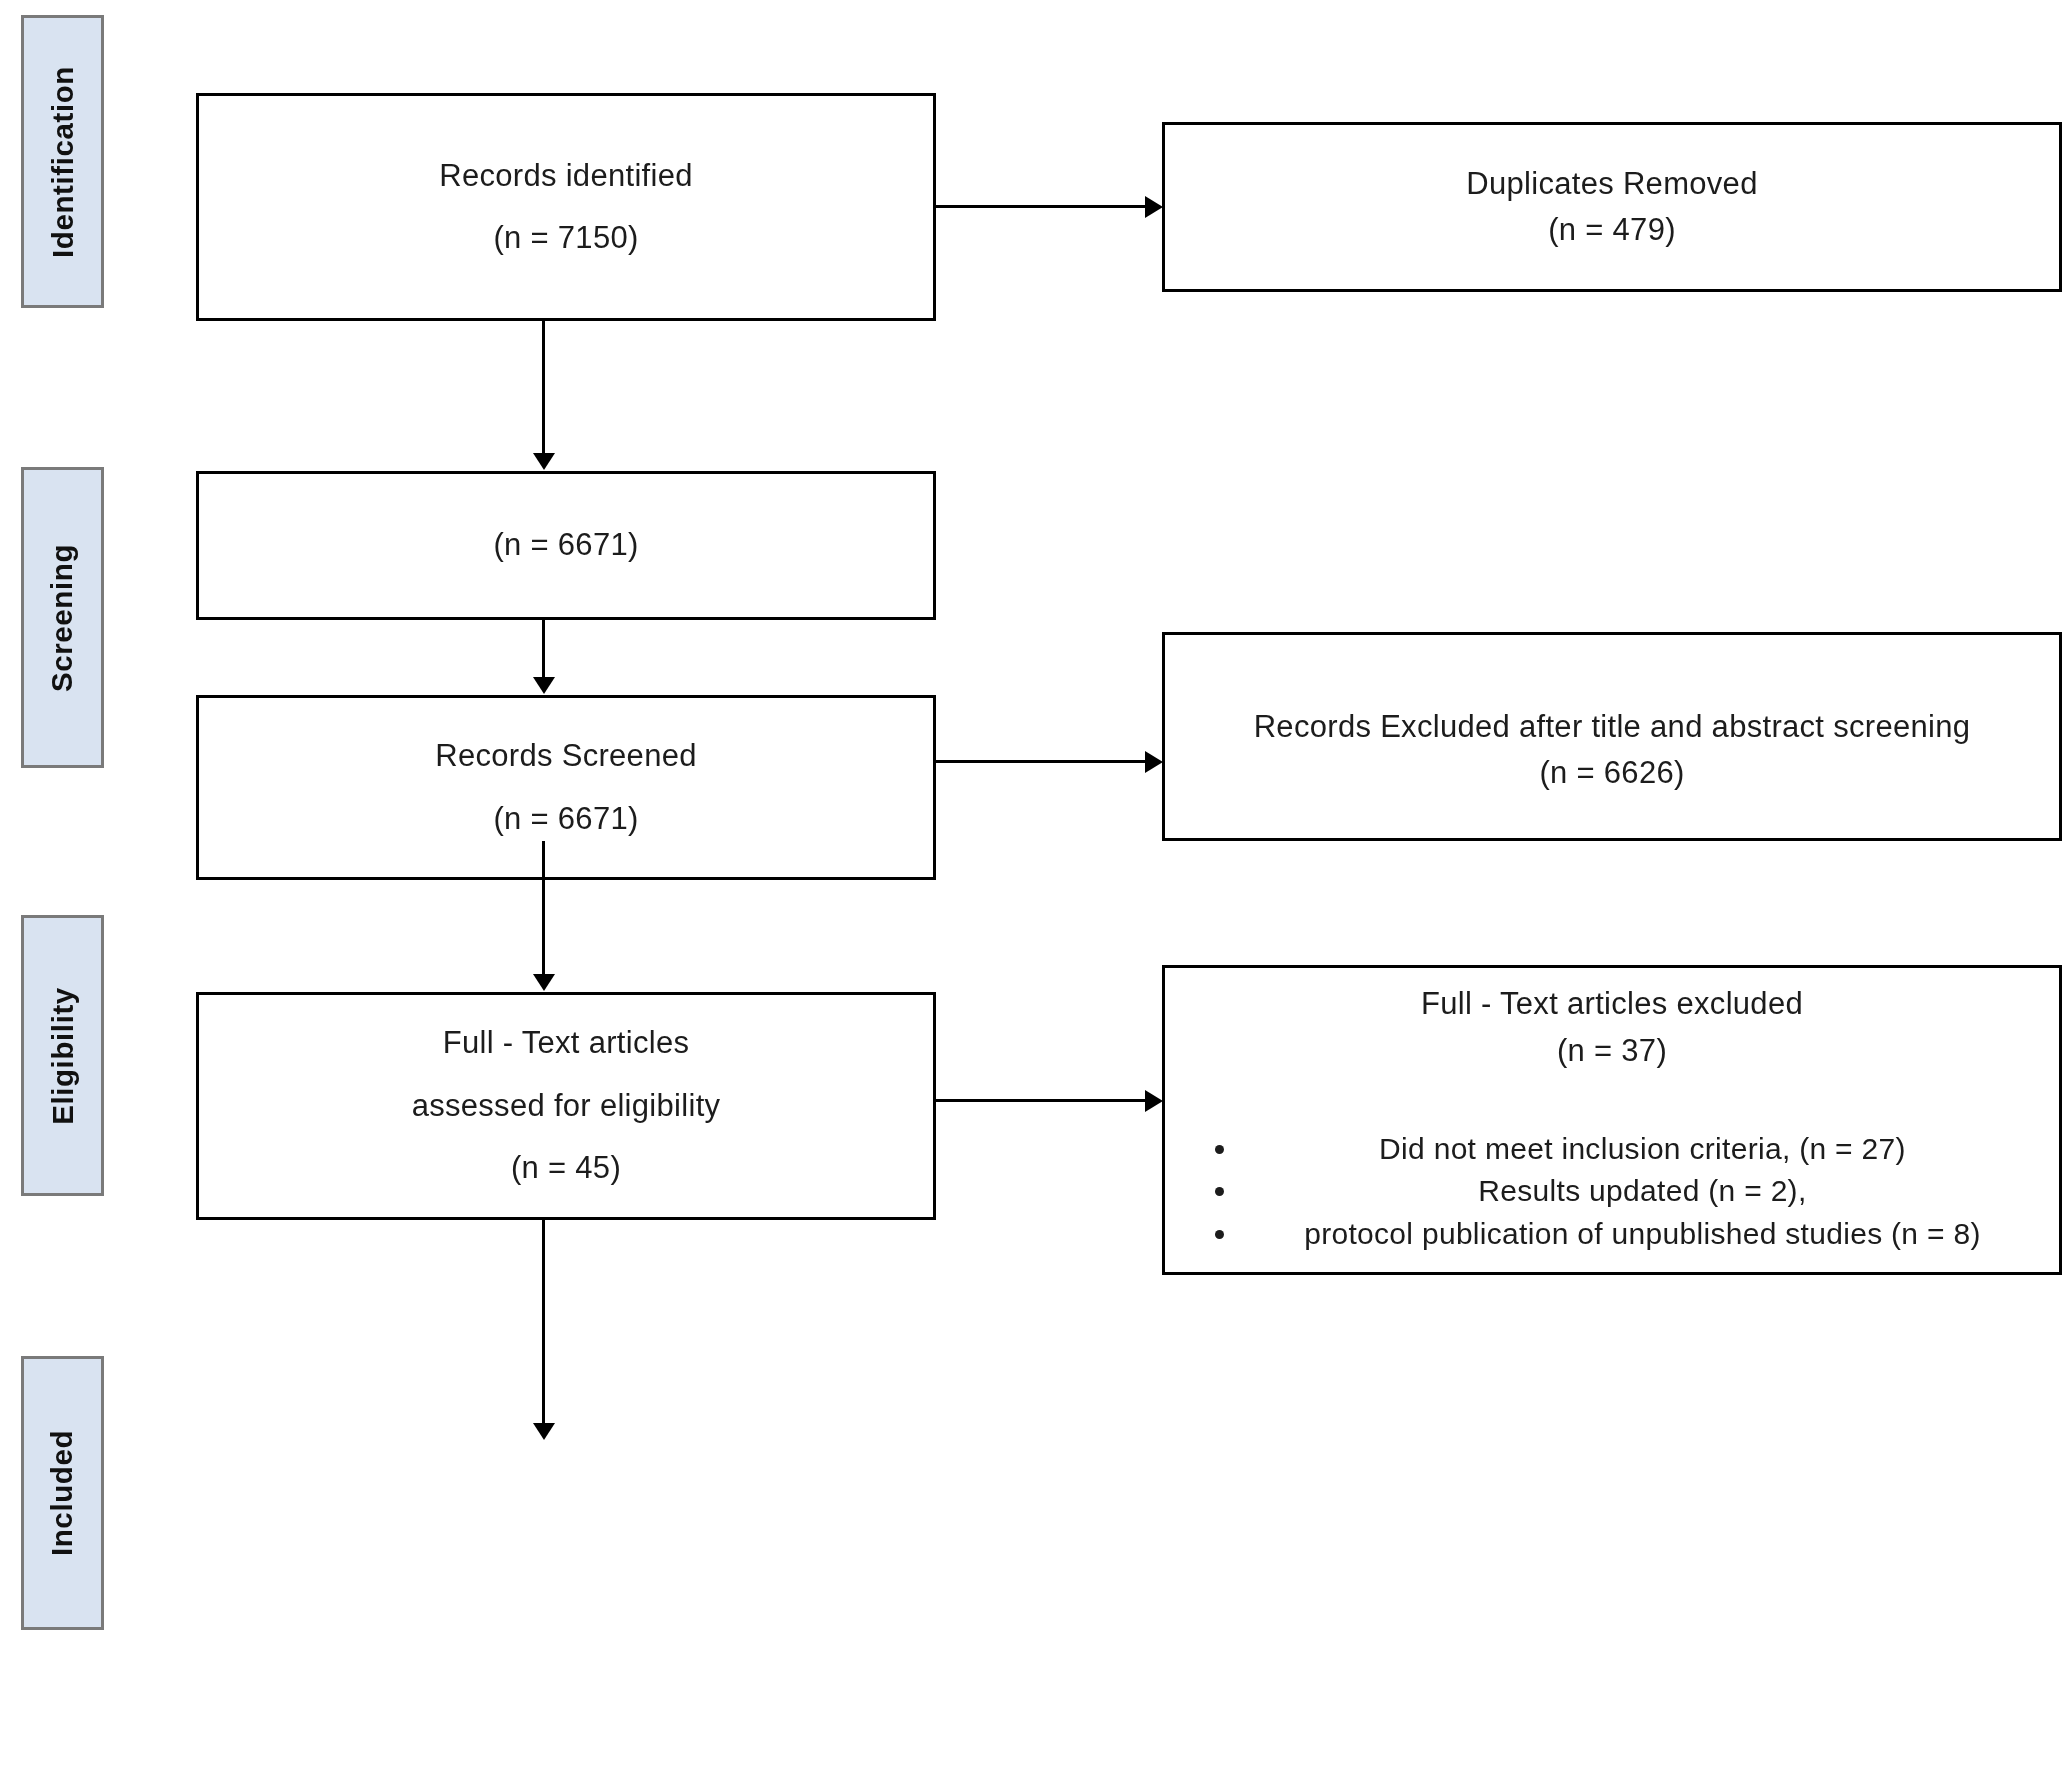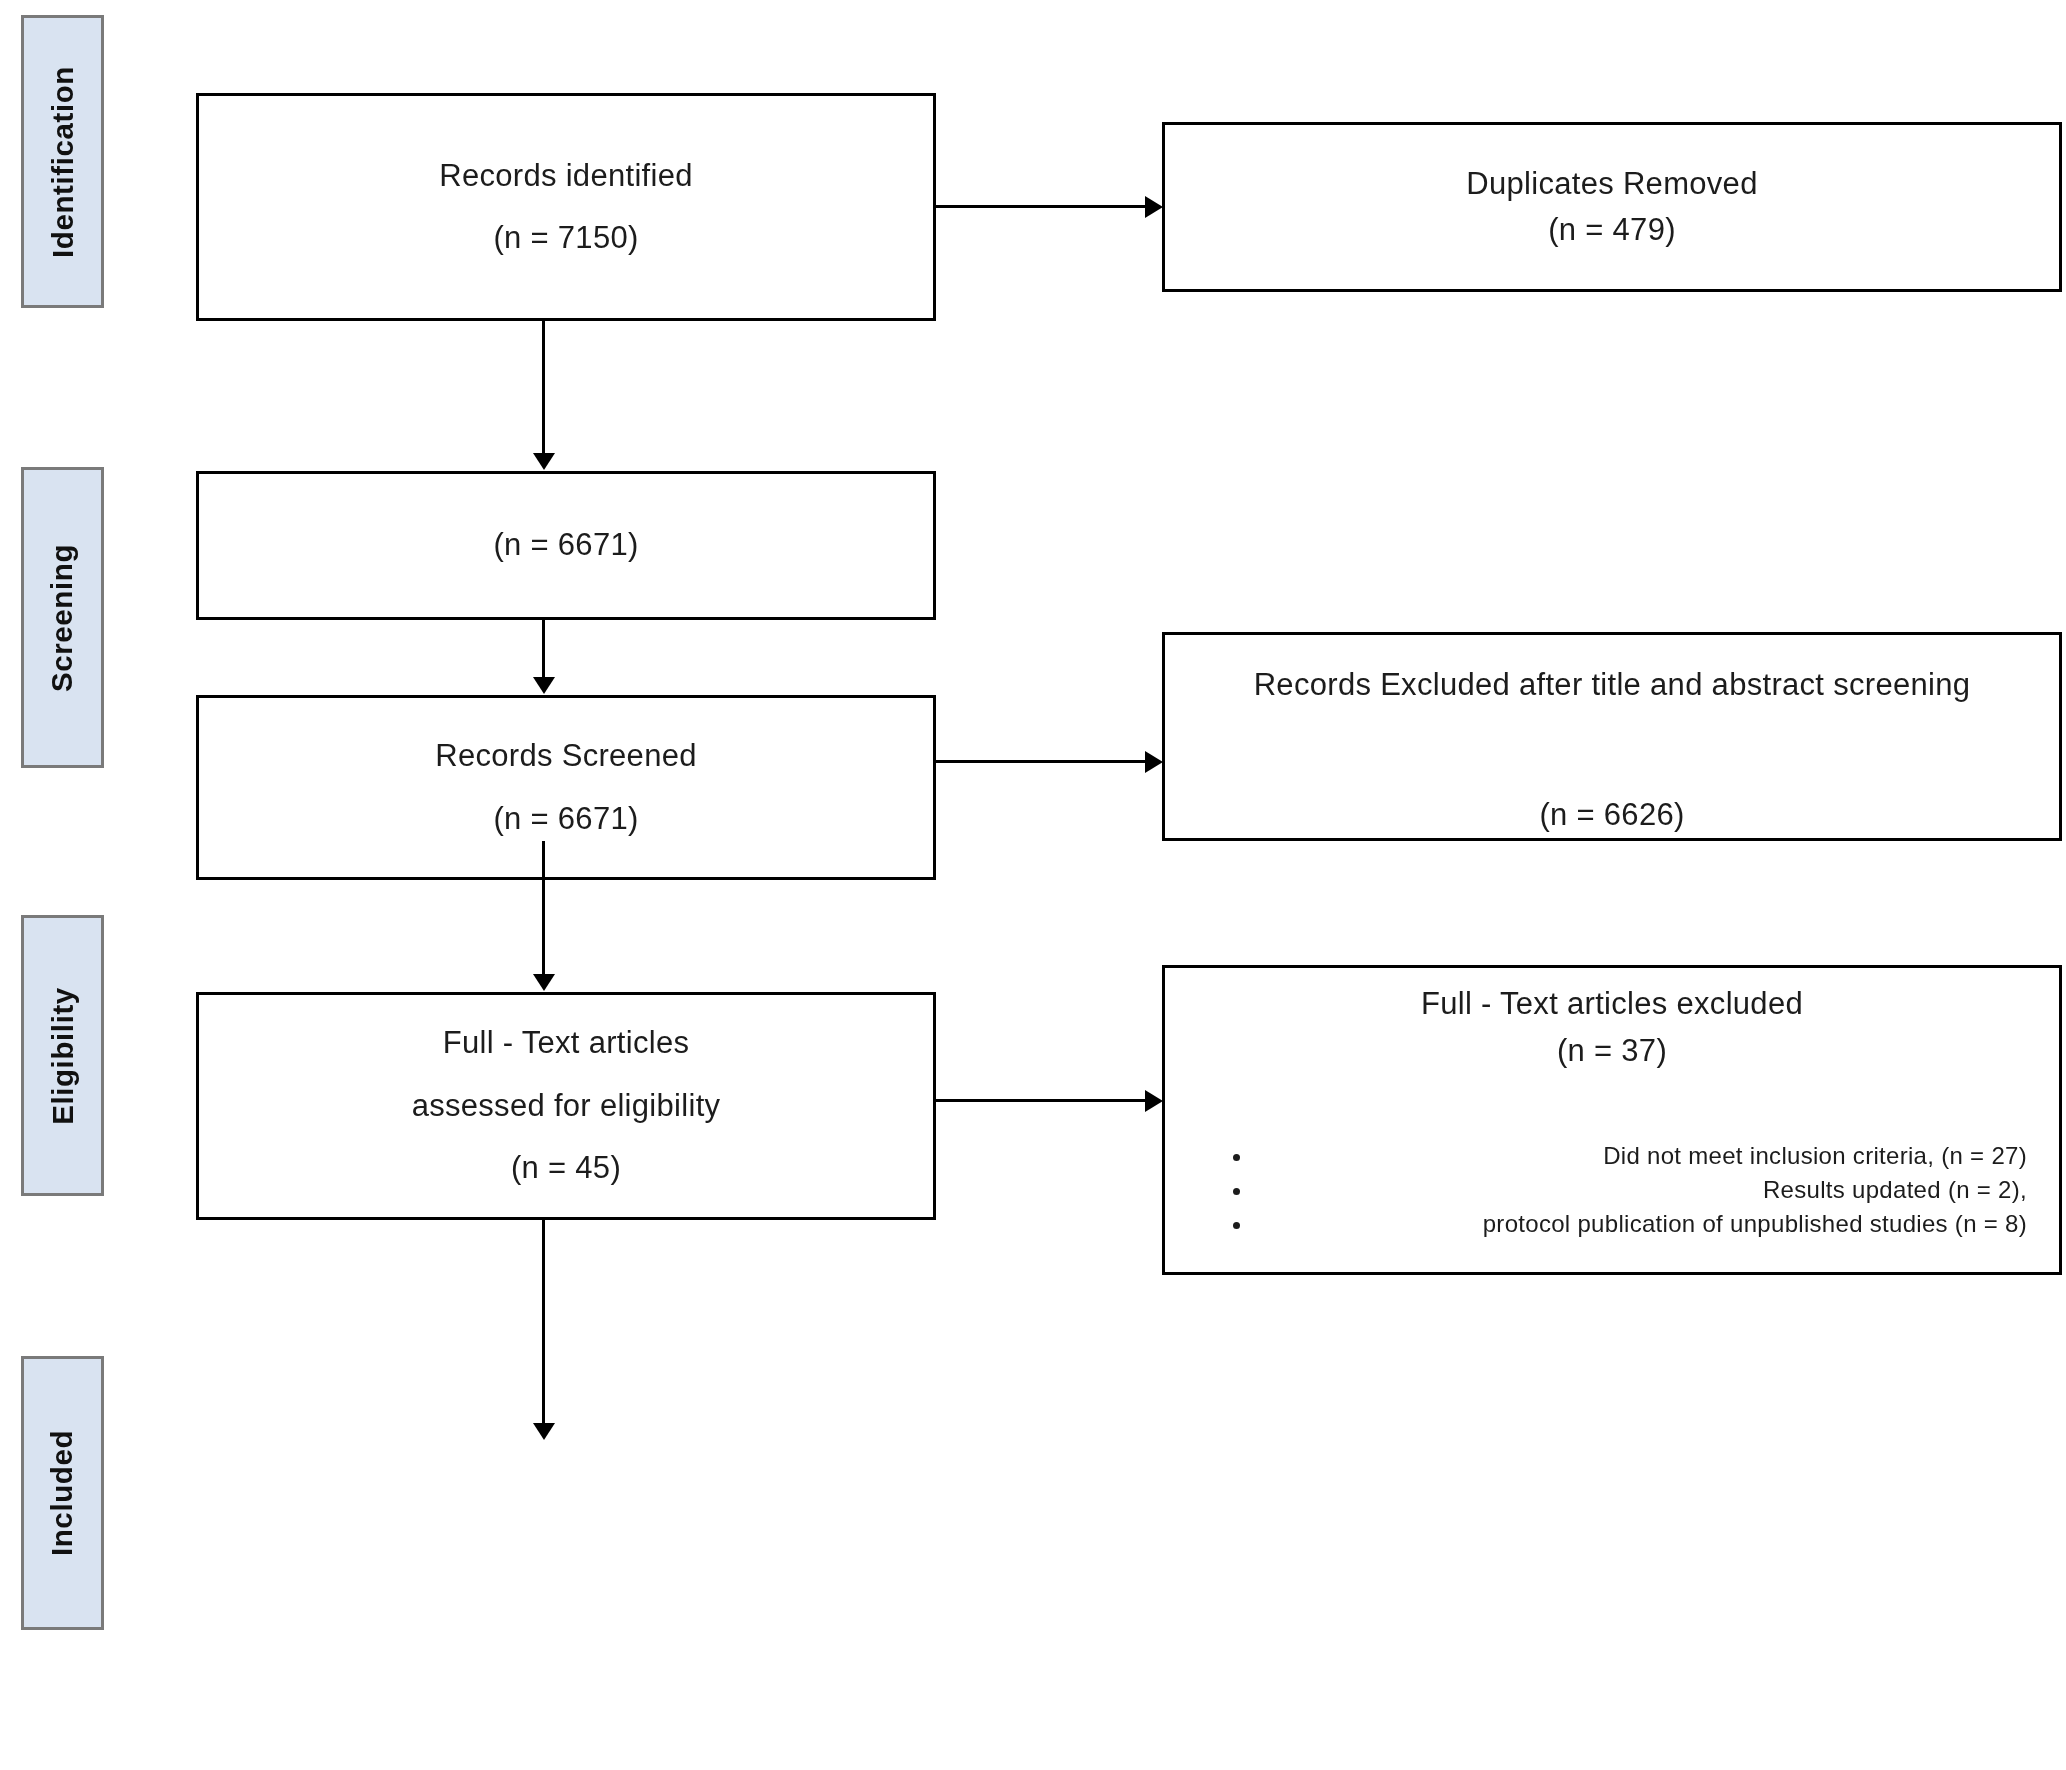--- a/index.html
+++ b/index.html
@@ -51,30 +51,30 @@
     color: var(--text-color);
   }
   .fbox p { margin: 0; }
   .col-left  { left: 196px;  width: 740px; gap: 16px; }
   .col-right { left: 1162px; width: 900px; }
 
   .box-records-identified { top: 93px;  height: 228px; }
   .box-duplicates-removed { top: 122px;  height: 170px; text-align: center; }
   .box-after-duplicates   { top: 471px;  height: 149px; }
   .box-records-screened   { top: 695px; height: 185px; }
-  .box-records-excluded   { top: 632px;  height: 209px; justify-content: space-between; padding-top: 27px; }
+  .box-records-excluded   { top: 632px;  height: 209px; justify-content: center; padding-top: 27px; }
   .box-fulltext-assessed  { top: 992px; height: 228px; }
   .box-fulltext-excluded  { top: 965px; height: 310px; justify-content: space-between; padding: 13px 18px 16.7px 18px; }
   .box-studies-included   { top: 1441px; height: 228px; }
 
   .box-fulltext-excluded .bullets {
     align-self: stretch;
-    text-align: right;
-    margin: 14px; padding: 0 0 0 57px;
-    font-size: 24px; line-height: 1.42;
+    text-align: center;
+    margin: 0; padding: 0 0 0 57px;
+    font-size: 30px; line-height: 1.42;
     list-style: disc;
   }
   .box-fulltext-excluded .bullets li { margin: 0; padding-left: 3.9px; }
 
   
   .arrow-v { position: absolute; width: 3.2px; background: var(--arrow-color); left: 542px; }
   .arrow-h { position: absolute; height: 3.2px; background: var(--arrow-color); left: 936px; width: 209px; }
   .head-down {
     position: absolute; left: 533px; width: 0; height: 0;
     border-left: 11px solid transparent; border-right: 11px solid transparent;

